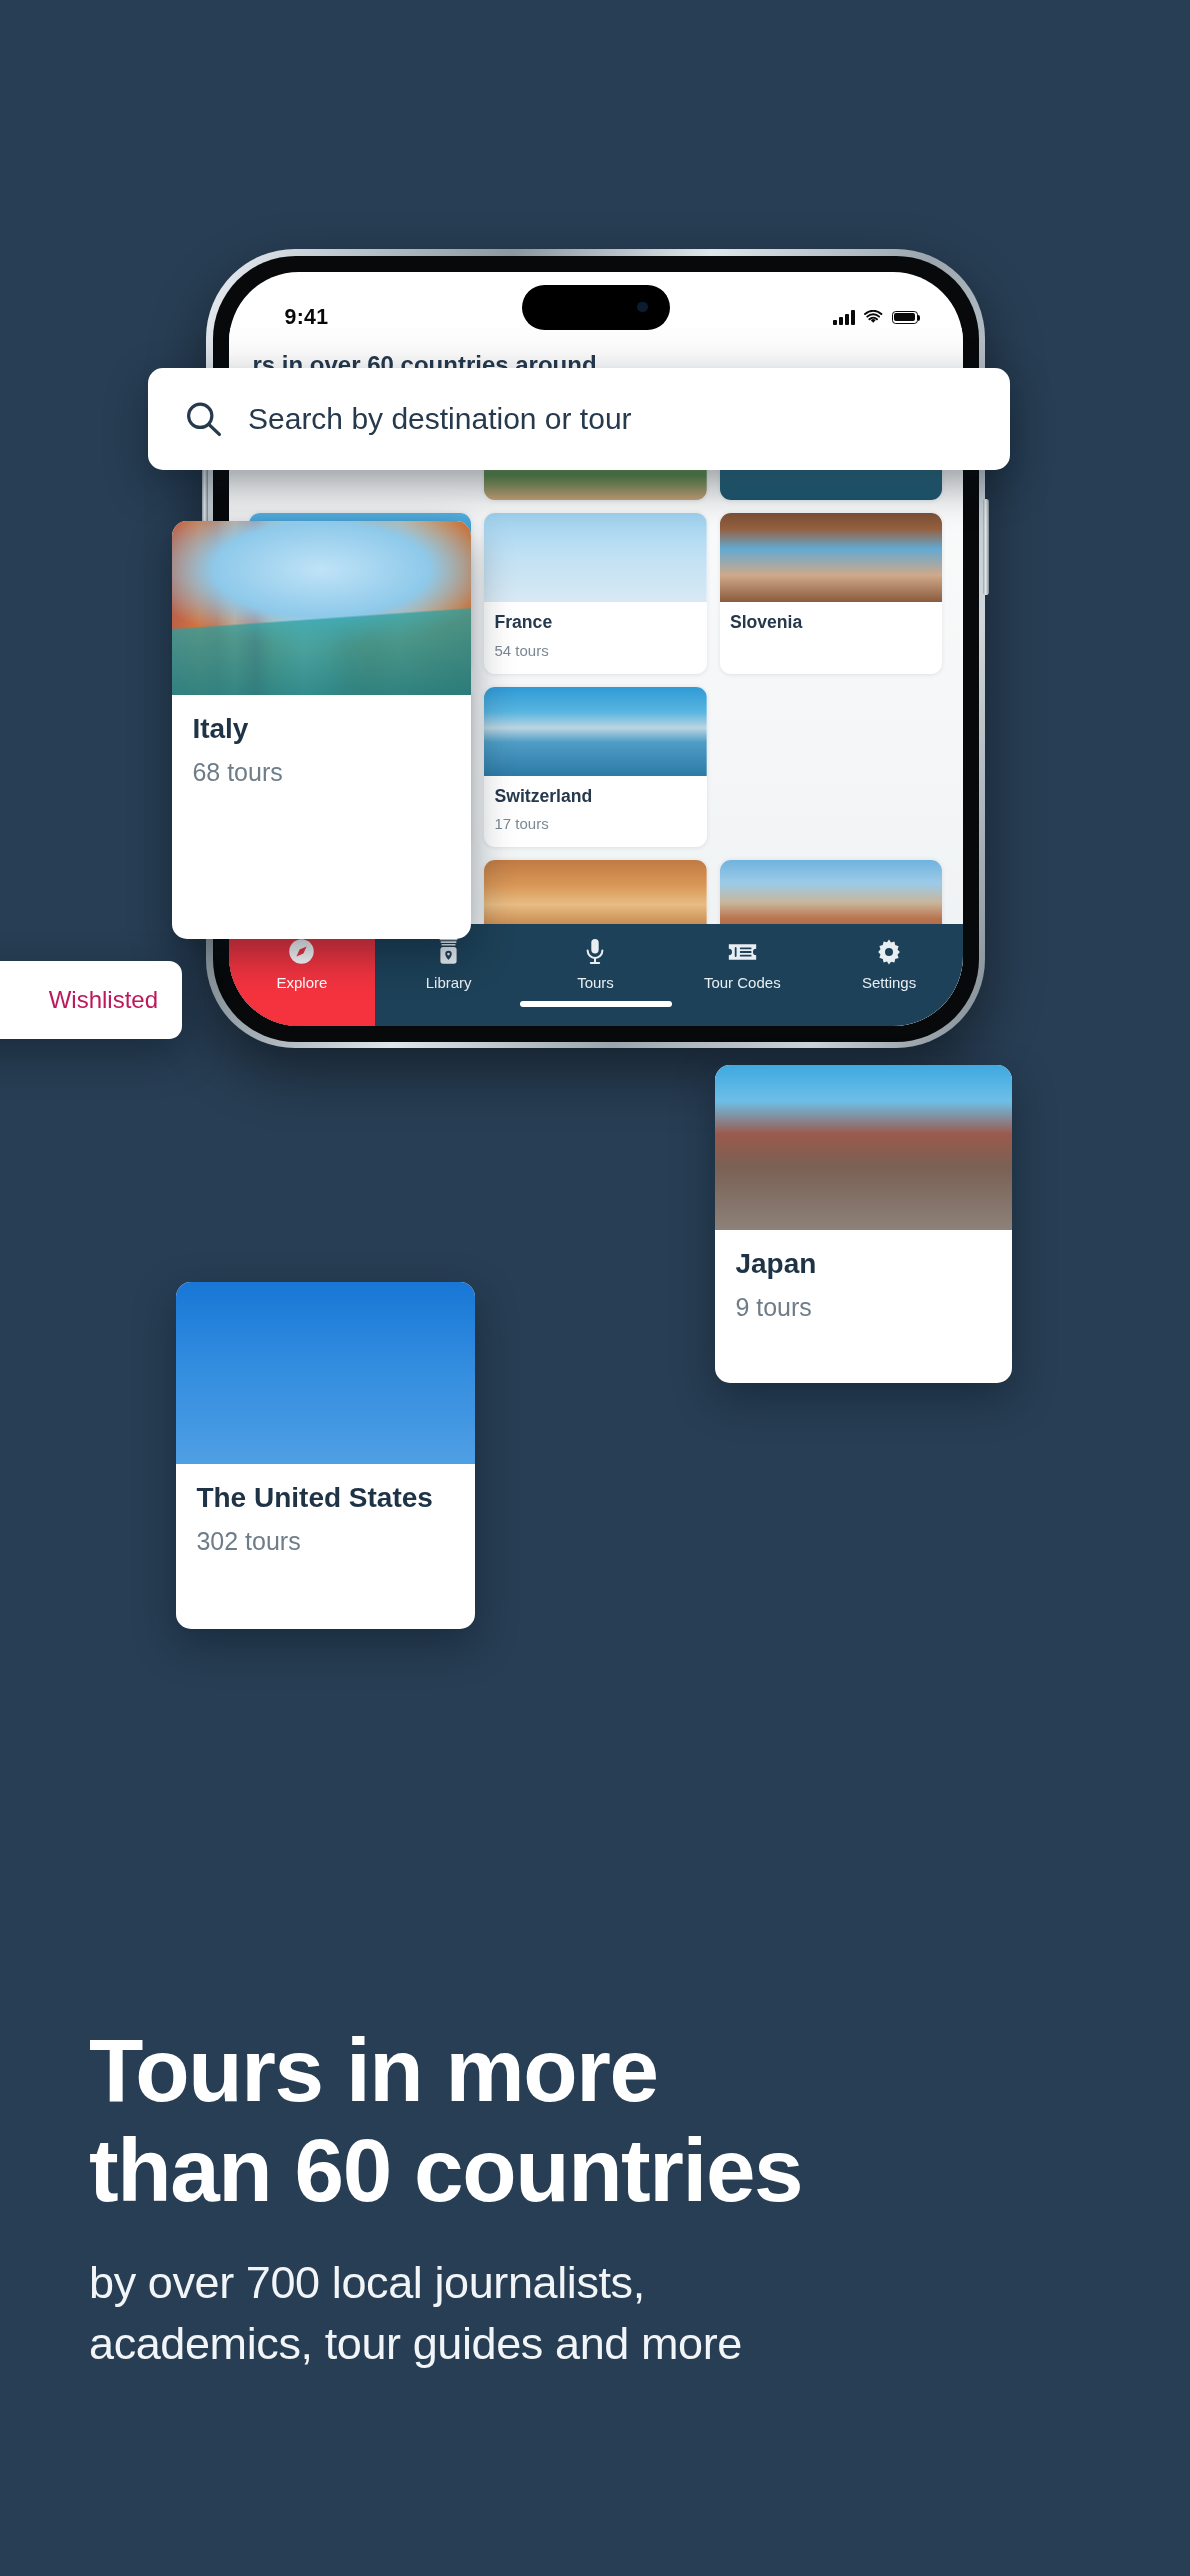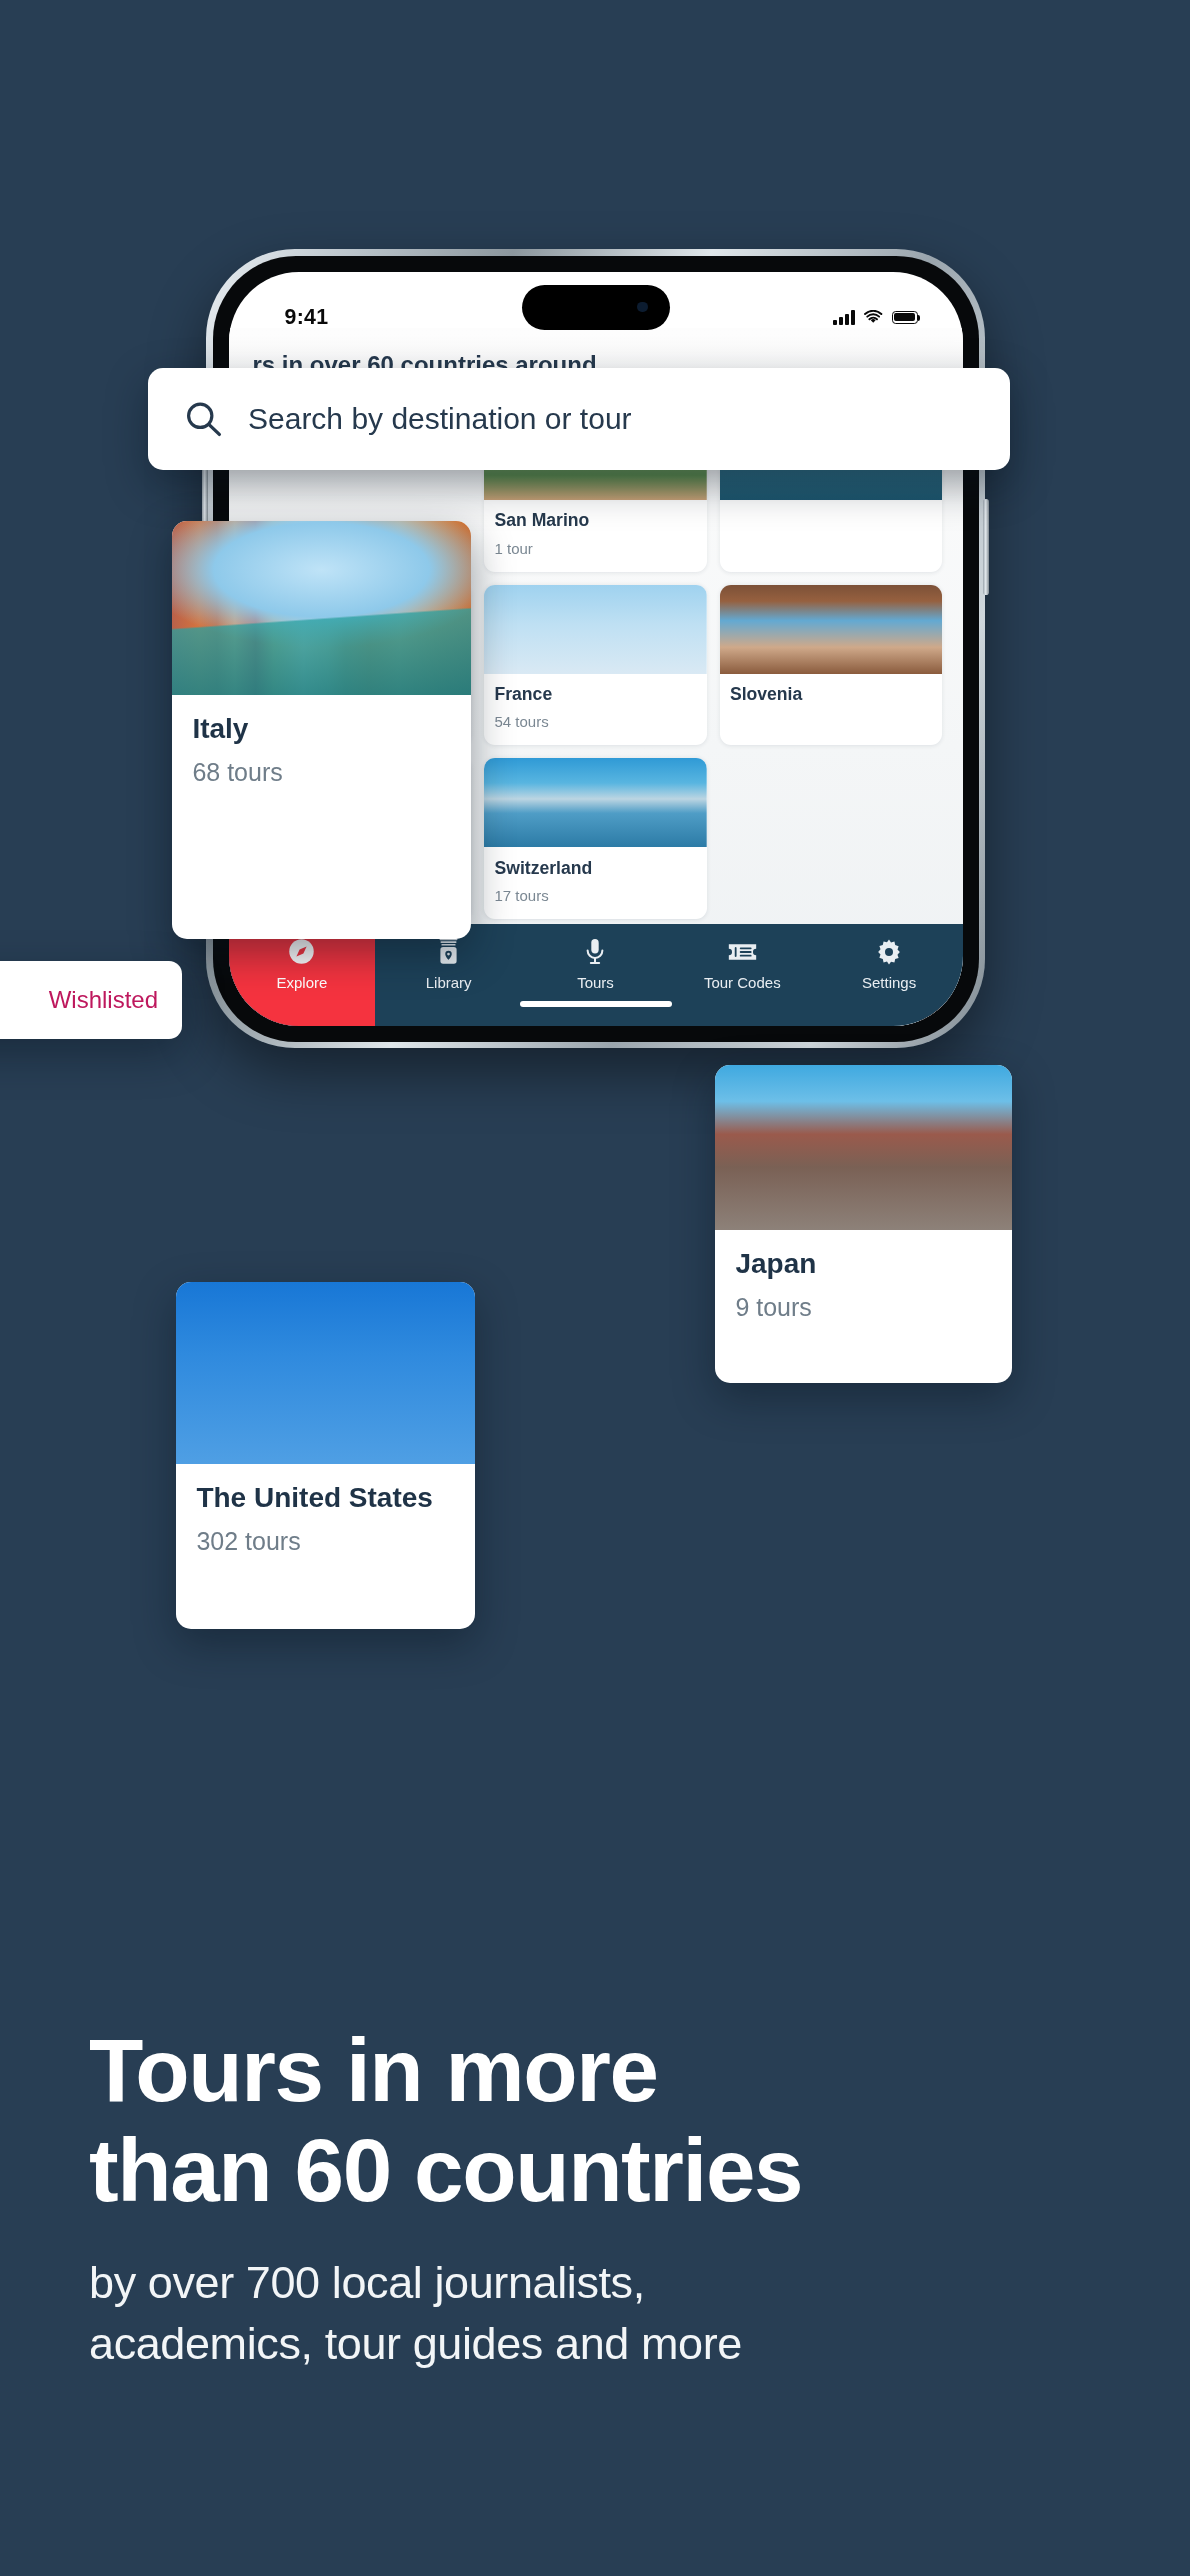--- a/index.html
+++ b/index.html
@@ -218,24 +218,20 @@
 
       <div class="app-body">
         <div class="app-header">rs in over 60 countries around</div>
 
         <div class="grid">
 
           <div style="visibility:hidden"></div>
 
           <div class="card">
             <div class="thumb ph-sanmarino"></div>
-            <div class="meta">
-              <div class="cname">San Marino</div>
-              <div class="ctours">1 tour</div>
-            </div>
           </div>
 
           <div class="card">
             <div class="thumb ph-croatia"></div>
           </div>
 
           <div class="card">
             <div class="thumb ph-monaco"></div>
             <div class="meta">
               <div class="cname">Monaco</div>

